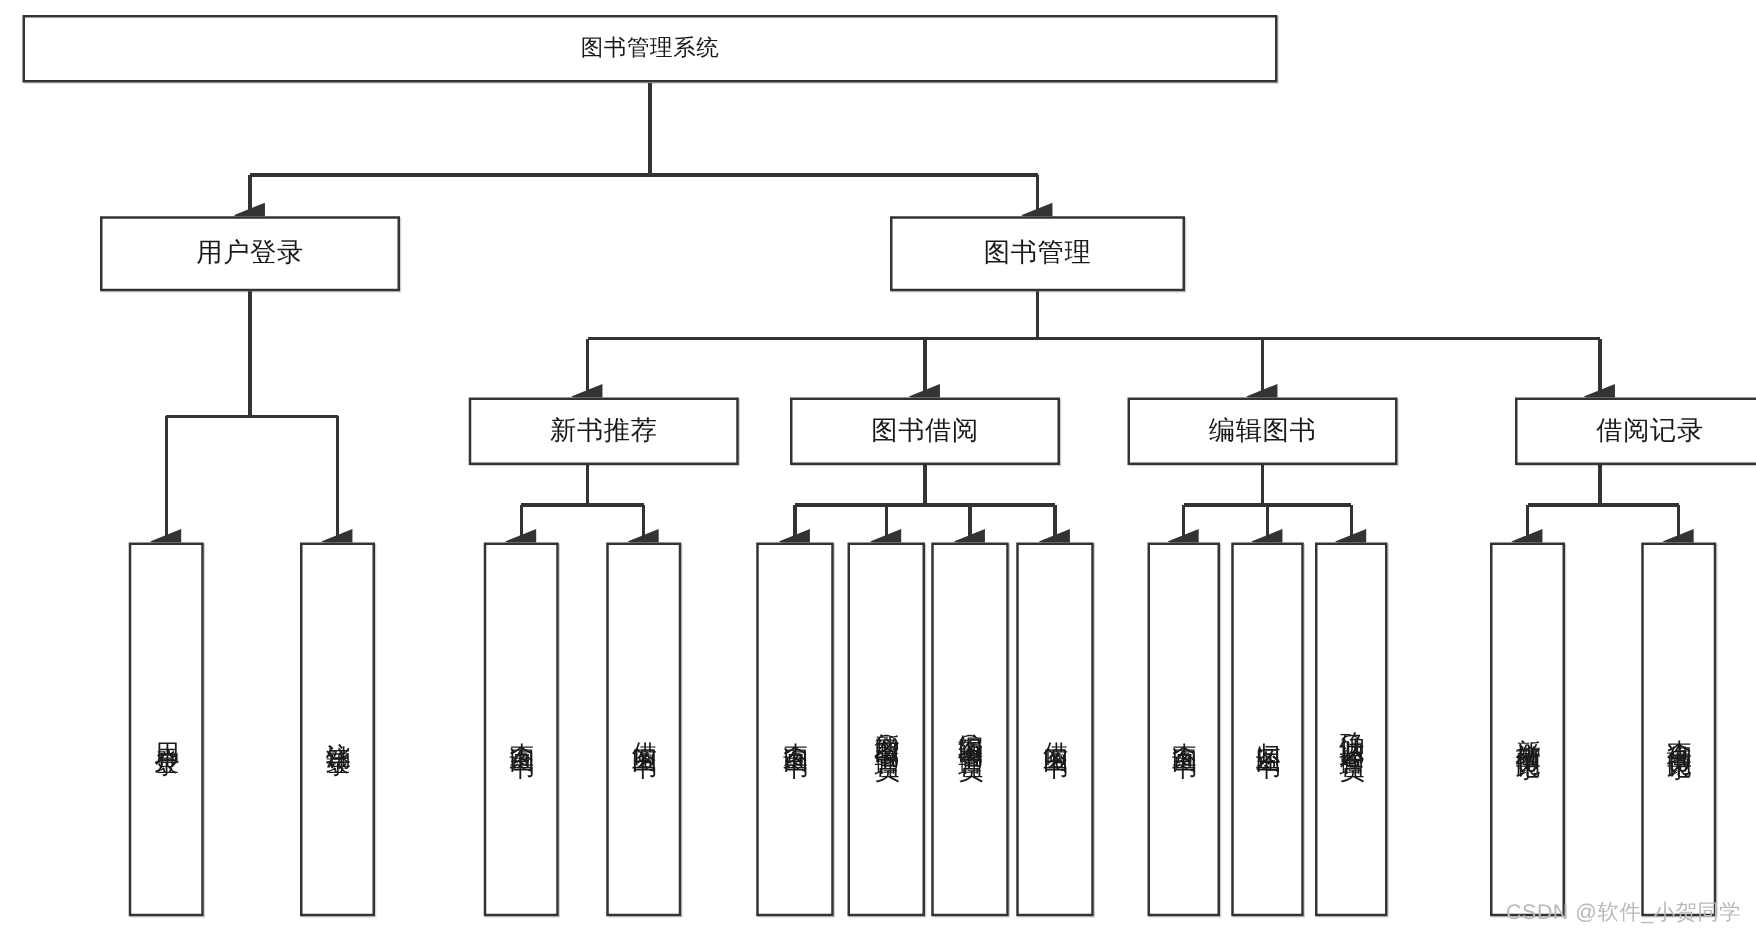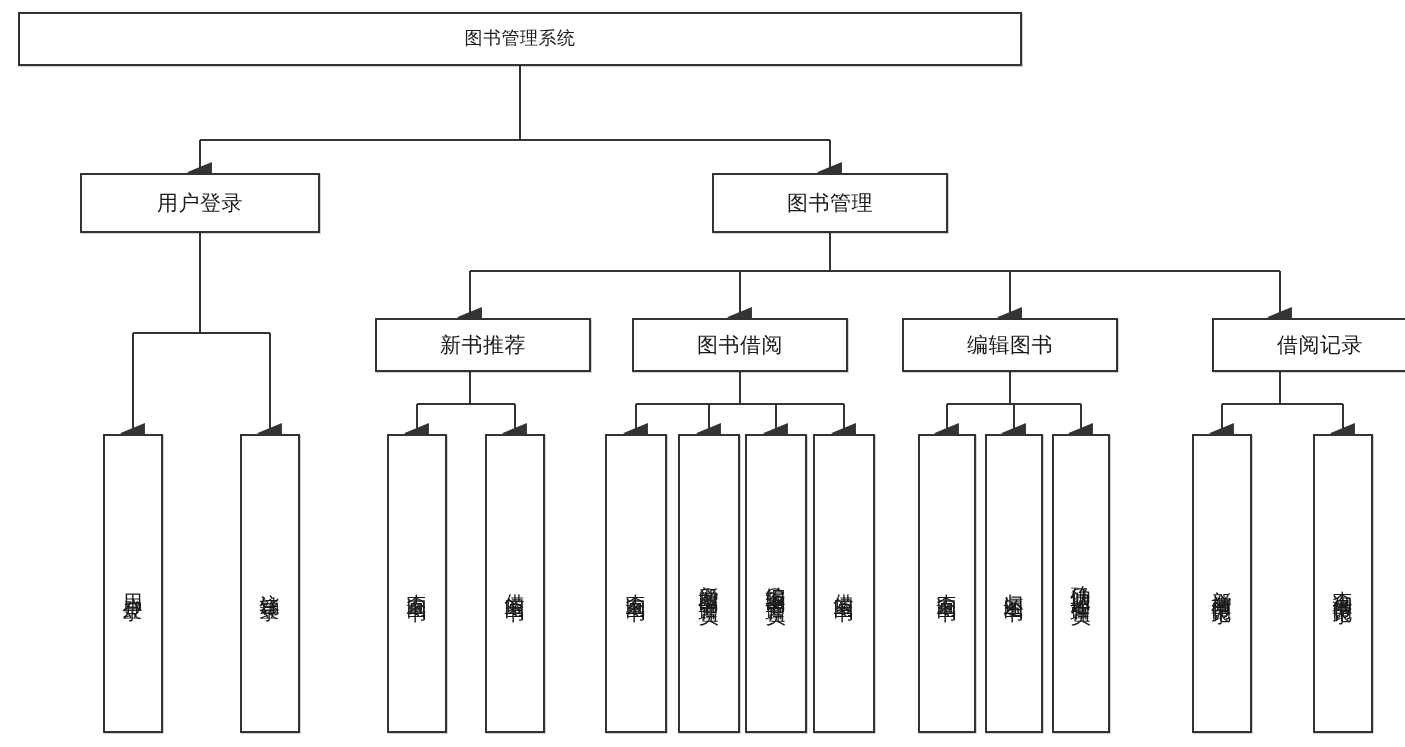--- a/index.html
+++ b/index.html
@@ -161,13 +161,14 @@
       <div class="node vertical" style="left: 1052px; top: 434px; width: 58px; height: 299px;">
         <span class="label">确认归还（管理员）</span>
       </div>
       <div class="node vertical" style="left: 1192px; top: 434px; width: 60px; height: 299px;">
         <span class="label">新增借阅记录</span>
       </div>
       <div class="node vertical" style="left: 1313px; top: 434px; width: 60px; height: 299px;">
         <span class="label">查询借阅记录</span>
       </div>
     </div>
+  <div id="watermark">CSDN @软件_小贺同学</div>
 </div>
 
 </body></html>

